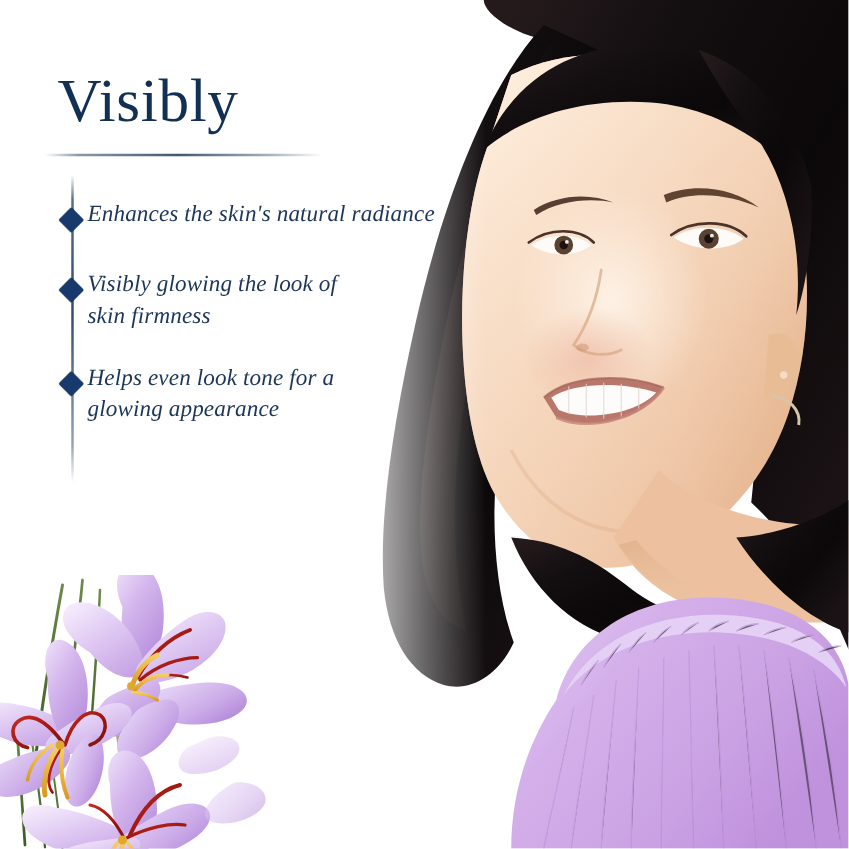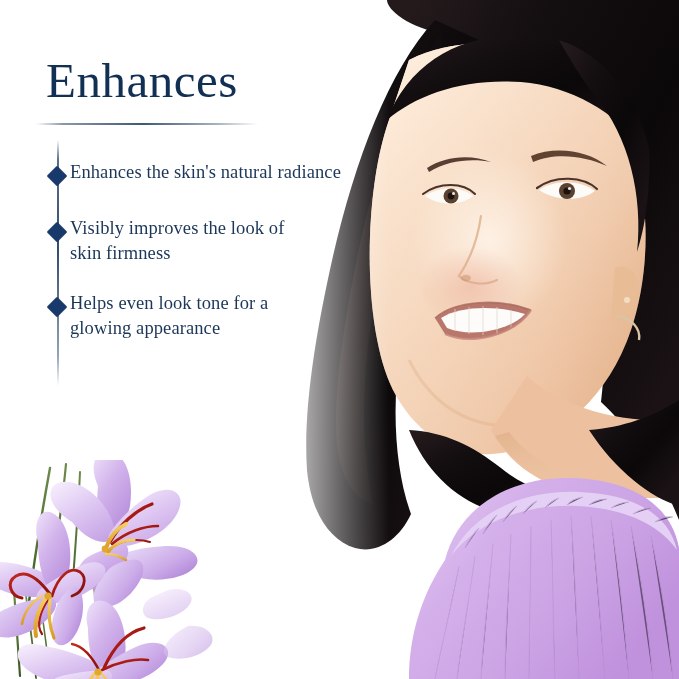--- a/index.html
+++ b/index.html
@@ -72,20 +72,21 @@
     position:absolute;
     left:50px; top:9px;
     width:14px; height:14px;
     background:#17396b;
     transform:rotate(45deg);
     border-radius:1px;
     box-shadow:0 0 0 0.5px rgba(14,40,76,0.6);
   }
   .benefit-text {
     display:block;
+    font-style:italic;
     font-size:18.5px;
     line-height:1.33;
     color:#1b3658;
     font-family:"Liberation Serif","DejaVu Serif",serif;
     white-space:pre-line;
     letter-spacing:0.1px;
   }
 
   
   .portrait {
@@ -283,33 +284,33 @@
         </g>
       </g>
 
       <rect x="0" y="0" width="130" height="679" fill="url(#edgeFade)"></rect>
     </svg>
   </div>
 
   <div class="white-left-fade"></div>
 
   <div class="text-panel">
-    <h1 class="page-title">Enhances</h1>
+    <h1 class="page-title">Visibly</h1>
 
     <div class="title-rule"></div>
     <div class="bullet-spine"></div>
 
     <ul class="benefit-list">
       <li class="benefit-item">
         <span class="diamond"></span>
         <span class="benefit-text">Enhances the skin's natural radiance</span>
       </li>
       <li class="benefit-item">
         <span class="diamond"></span>
-        <span class="benefit-text">Visibly improves the look of
+        <span class="benefit-text">Visibly glowing the look of
 skin firmness</span>
       </li>
       <li class="benefit-item">
         <span class="diamond"></span>
         <span class="benefit-text">Helps even look tone for a
 glowing appearance</span>
       </li>
     </ul>
   </div>
 

